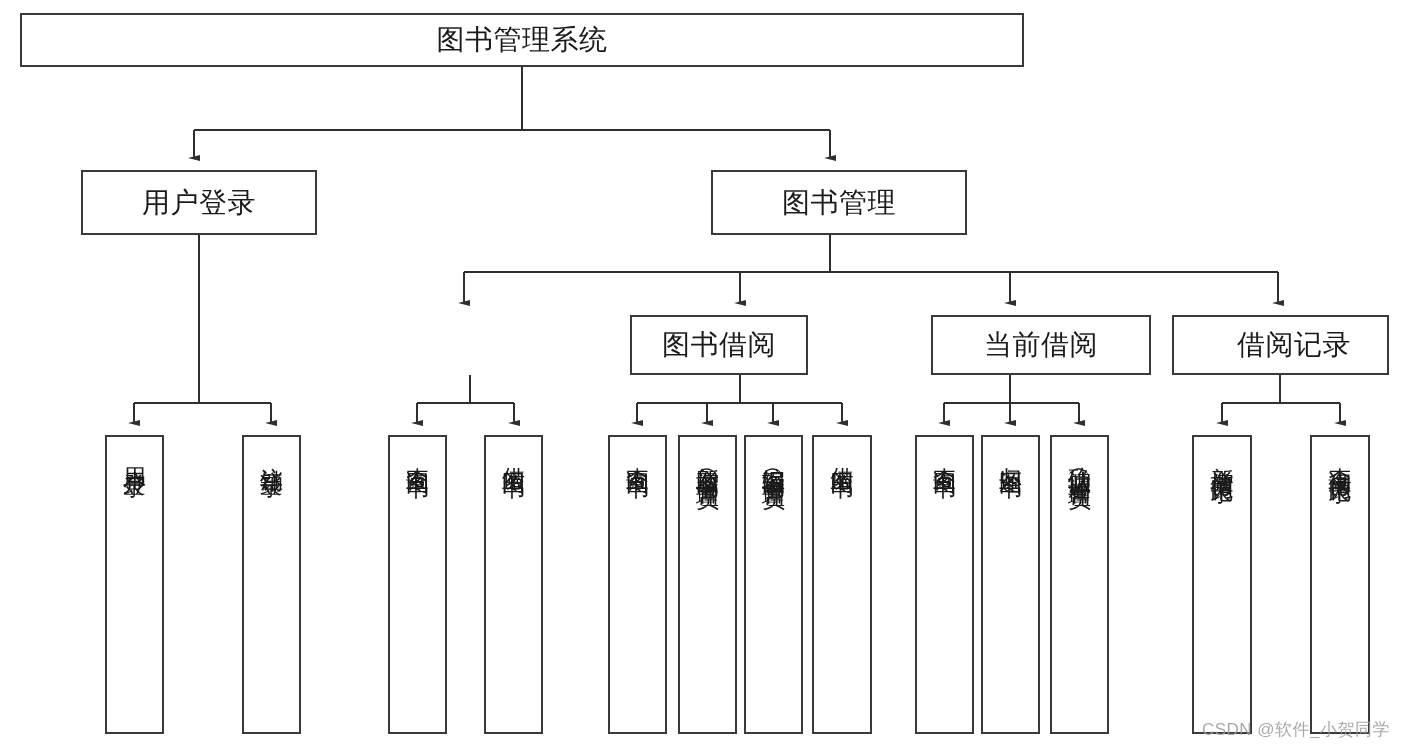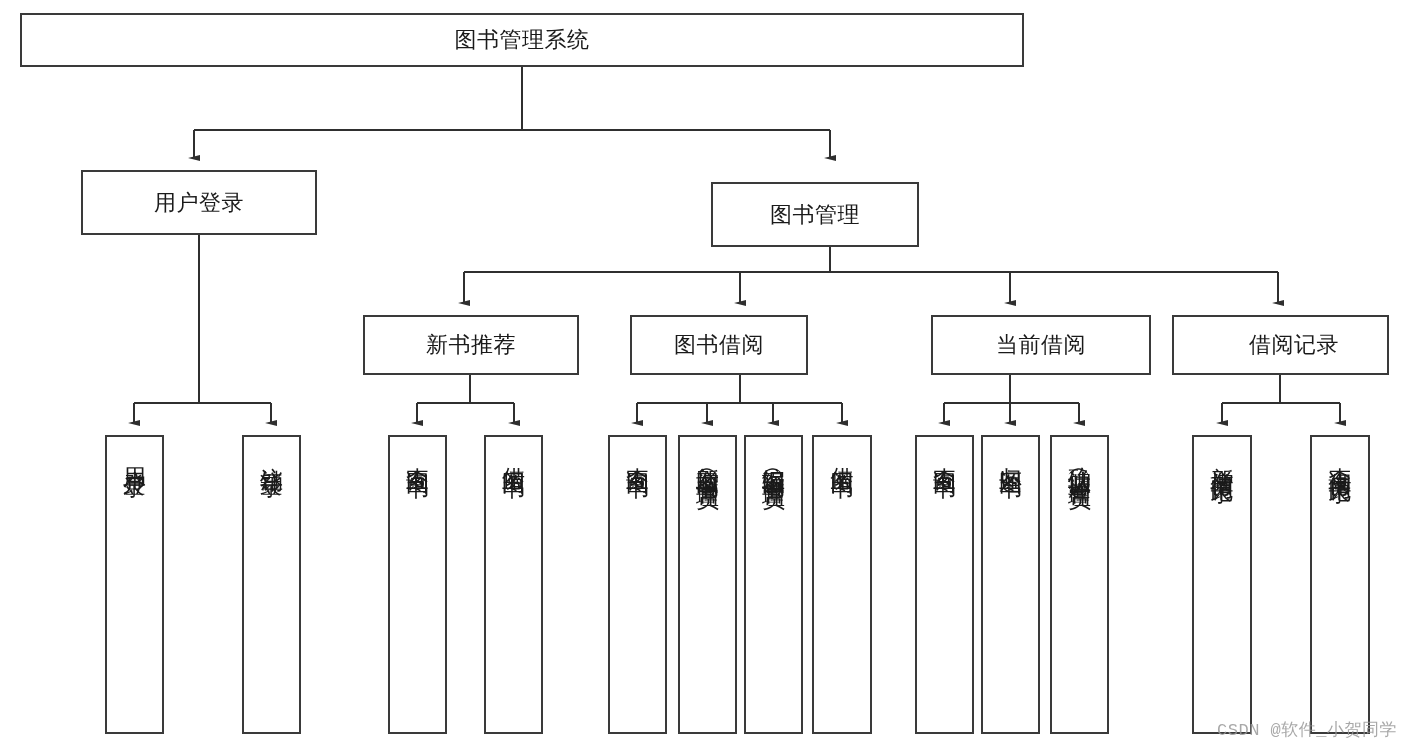--- a/index.html
+++ b/index.html
@@ -36,45 +36,45 @@
     justify-content: center;
     z-index: 2;
   }
   .node .label {
     color: #1a1a1a;
     text-align: center;
     line-height: 1.18;
     white-space: nowrap;
   }
   .node.horiz .label {
-    font-size: 22px;
+    font-size: 28px;
     letter-spacing: 0.5px;
   }
   .node.vert {
     align-items: flex-start;
     padding-top: 12px;
   }
   .node.vert .label {
     writing-mode: vertical-rl;
     text-orientation: upright;
     font-size: 23px;
     letter-spacing: 3px;
     line-height: 1;
   }
   .watermark {
     position: absolute;
-    right: 8px;
+    right: 15px;
     bottom: 6px;
     font-size: 17px;
     color: #9a9a9a;
     opacity: 0.85;
     letter-spacing: 0.5px;
     z-index: 5;
     white-space: nowrap;
-    font-family: Liberation Mono, monospace;
+    font-family: Liberation Sans, sans-serif;
     text-align: right;
   }
 </style>
 </head>
 <body>
 
 <div id="canvas">
 
   <svg id="edges" viewBox="0 0 1405 747" xmlns="http://www.w3.org/2000/svg">
     <defs>
@@ -126,27 +126,24 @@
     </g>
   </svg>
 
   <div class="node horiz" style="left:20px; top:13px; width:1004px; height:54px;">
     <span class="label">图书管理系统</span>
   </div>
 
   <div class="node horiz" style="left:81px; top:170px; width:236px; height:65px;">
     <span class="label">用户登录</span>
   </div>
-  <div class="node horiz" style="left:711px; top:182px; width:208px; height:65px;">
+  <div class="node horiz" style="left:711px; top:170px; width:256px; height:65px;">
     <span class="label">图书管理</span>
   </div>
 
-  <div class="node horiz" style="left:363px; top:315px; width:216px; height:60px;">
-    <span class="label">新书推荐</span>
-  </div>
   <div class="node horiz" style="left:630px; top:315px; width:178px; height:60px;">
     <span class="label">图书借阅</span>
   </div>
   <div class="node horiz" style="left:903px; top:315px; width:220px; height:60px;margin-left:28px;">
     <span class="label">当前借阅</span>
   </div>
   <div class="node horiz" style="left:1172px; top:315px; width:217px; height:60px;padding-left:27px;">
     <span class="label">借阅记录</span>
   </div>
 

